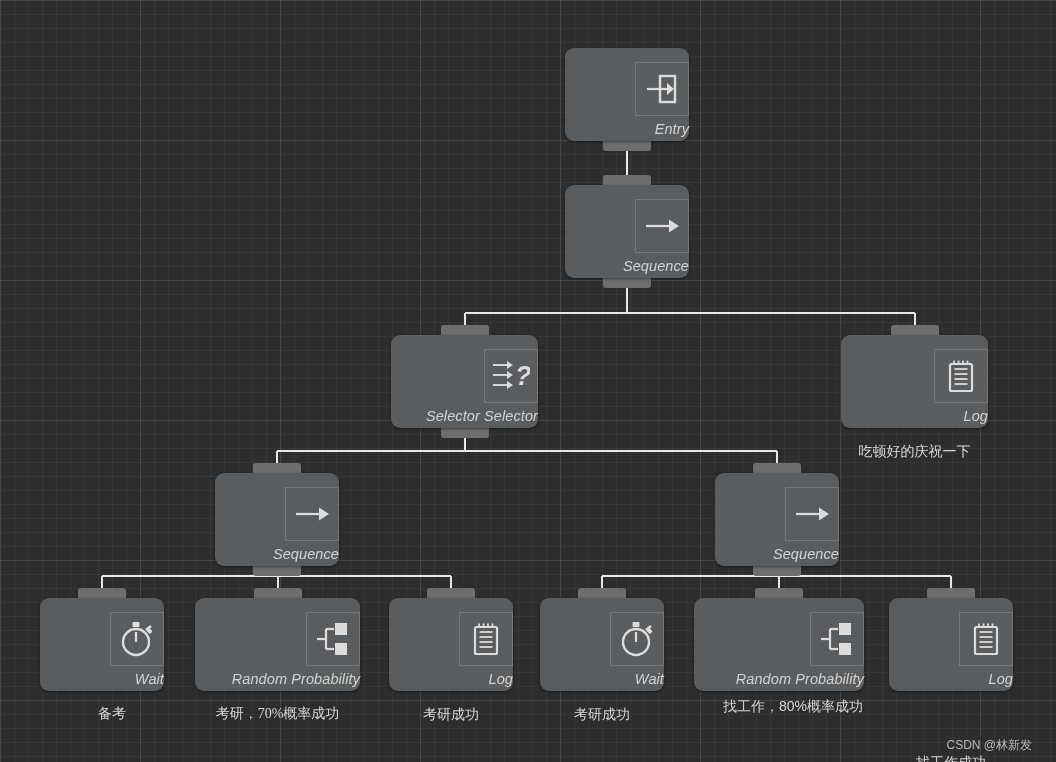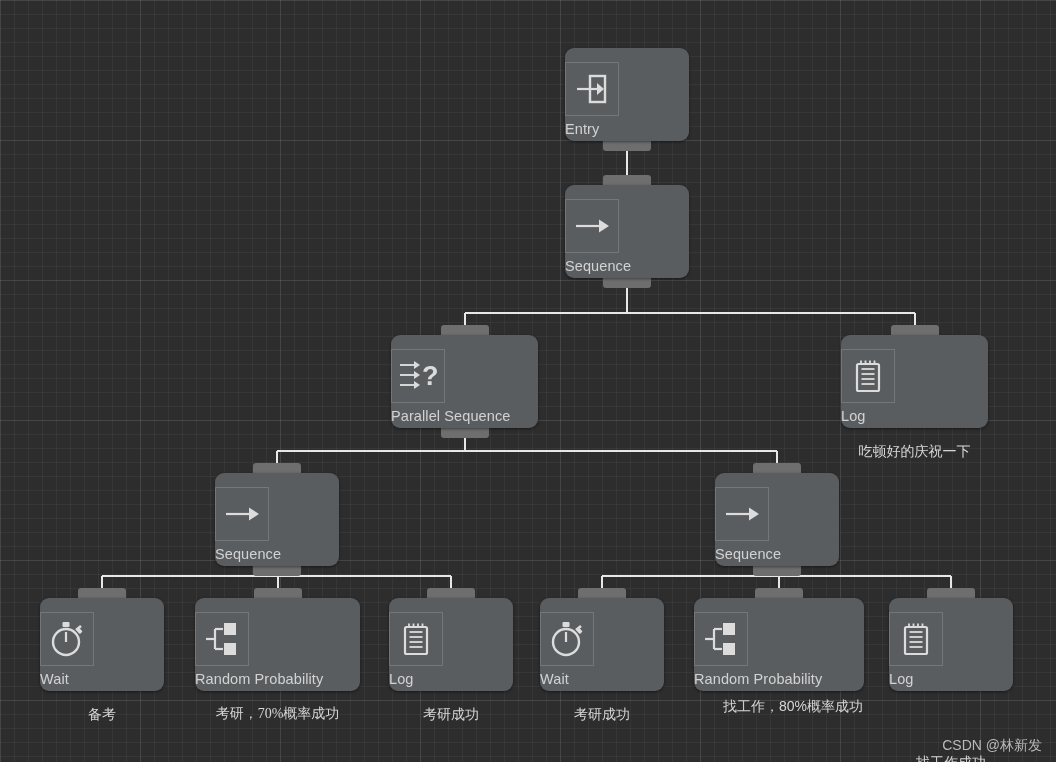--- a/index.html
+++ b/index.html
@@ -51,23 +51,24 @@
 
   .node-body {
     position: relative;
     width: 100%;
     height: 100%;
     background: #5a5d60;
     border-radius: 9px;
     box-shadow: 0 1px 3px rgba(0,0,0,0.45);
     display: flex;
     flex-direction: column;
-    align-items: flex-start;
+    align-items: flex-end;
     justify-content: flex-start;
     z-index: 2;
+    font-style: italic;
   }
 
   .icon-box {
     margin-top: 14px;
     width: 54px;
     height: 54px;
     border: 1px solid rgba(255,255,255,0.16);
     box-sizing: border-box;
     display: flex;
     align-items: center;
@@ -89,24 +90,24 @@
     left: 50%;
     transform: translateX(-50%);
     color: #d6d6d6;
     font-size: 14px;
     line-height: 18px;
     white-space: nowrap;
   }
 
   #watermark {
     position: absolute;
-    right: 14px;
+    right: 24px;
     bottom: 8px;
     color: #b9b9b9;
-    font-size: 14px;
+    font-size: 12px;
     line-height: 18px;
     white-space: nowrap;
   }
 </style>
 </head>
 <body>
 
 <div id="canvas">
 
   <svg id="edges">
@@ -166,21 +167,21 @@
             <svg width="38" height="38" viewBox="0 0 38 38">
               <line x1="1" y1="8" x2="16" y2="8" stroke="#dcdcdc" stroke-width="1.9"></line>
               <path d="M15 4 L21 8 L15 12 Z" fill="#dcdcdc"></path>
               <line x1="1" y1="18" x2="16" y2="18" stroke="#dcdcdc" stroke-width="1.9"></line>
               <path d="M15 14 L21 18 L15 22 Z" fill="#dcdcdc"></path>
               <line x1="1" y1="28" x2="16" y2="28" stroke="#dcdcdc" stroke-width="1.9"></line>
               <path d="M15 24 L21 28 L15 32 Z" fill="#dcdcdc"></path>
               <text x="23" y="28" font-family="Liberation Sans, sans-serif" font-size="27" font-weight="bold" fill="#dcdcdc">?</text>
             </svg>
           </div>
-          <div class="node-title">Parallel Sequence</div>
+          <div class="node-title">Selector Selector</div>
         </div>
         <div class="port out"></div>
       </div>
       <div class="node" style="left: 841px; top: 335px; width: 147px; height: 93px;">
         <div class="port in"></div>
         <div class="node-body">
           <div class="icon-box">
             <svg width="38" height="38" viewBox="0 0 38 38">
               <rect x="8" y="7" width="22" height="27" rx="1.5" fill="none" stroke="#dcdcdc" stroke-width="2.2"></rect>
               <line x1="12.5" y1="12" x2="25.5" y2="12" stroke="#dcdcdc" stroke-width="1.8"></line>
@@ -231,21 +232,21 @@
               <circle cx="18" cy="22" r="13" fill="none" stroke="#dcdcdc" stroke-width="2.4"></circle>
               <line x1="18" y1="22" x2="18" y2="12" stroke="#dcdcdc" stroke-width="2.2"></line>
               <rect x="14.5" y="2" width="7" height="5" rx="1" fill="#dcdcdc"></rect>
               <line x1="28" y1="10" x2="33" y2="6" stroke="#dcdcdc" stroke-width="2.6"></line>
               <rect x="29" y="9" width="5" height="4" rx="1" transform="rotate(45 31.5 11)" fill="#dcdcdc"></rect>
             </svg>
           </div>
           <div class="node-title">Wait</div>
         </div>
       </div>
-      <div class="node-caption" style="left: 102px; top: 705px;">备考</div>
+      <div class="node-caption" style="left: 112px; top: 705px; font-family: Liberation Serif, serif;">备考</div>
       <div class="node" style="left: 195px; top: 598px; width: 165px; height: 93px;">
         <div class="port in"></div>
         <div class="node-body">
           <div class="icon-box">
             <svg width="38" height="38" viewBox="0 0 38 38">
               <line x1="3" y1="19" x2="12" y2="19" stroke="#dcdcdc" stroke-width="2.2"></line>
               <path d="M12 9 L12 29" stroke="#dcdcdc" stroke-width="2.2" fill="none"></path>
               <line x1="12" y1="9" x2="20" y2="9" stroke="#dcdcdc" stroke-width="2.2"></line>
               <line x1="12" y1="29" x2="20" y2="29" stroke="#dcdcdc" stroke-width="2.2"></line>
               <rect x="21" y="3" width="12" height="12" fill="#dcdcdc"></rect>

